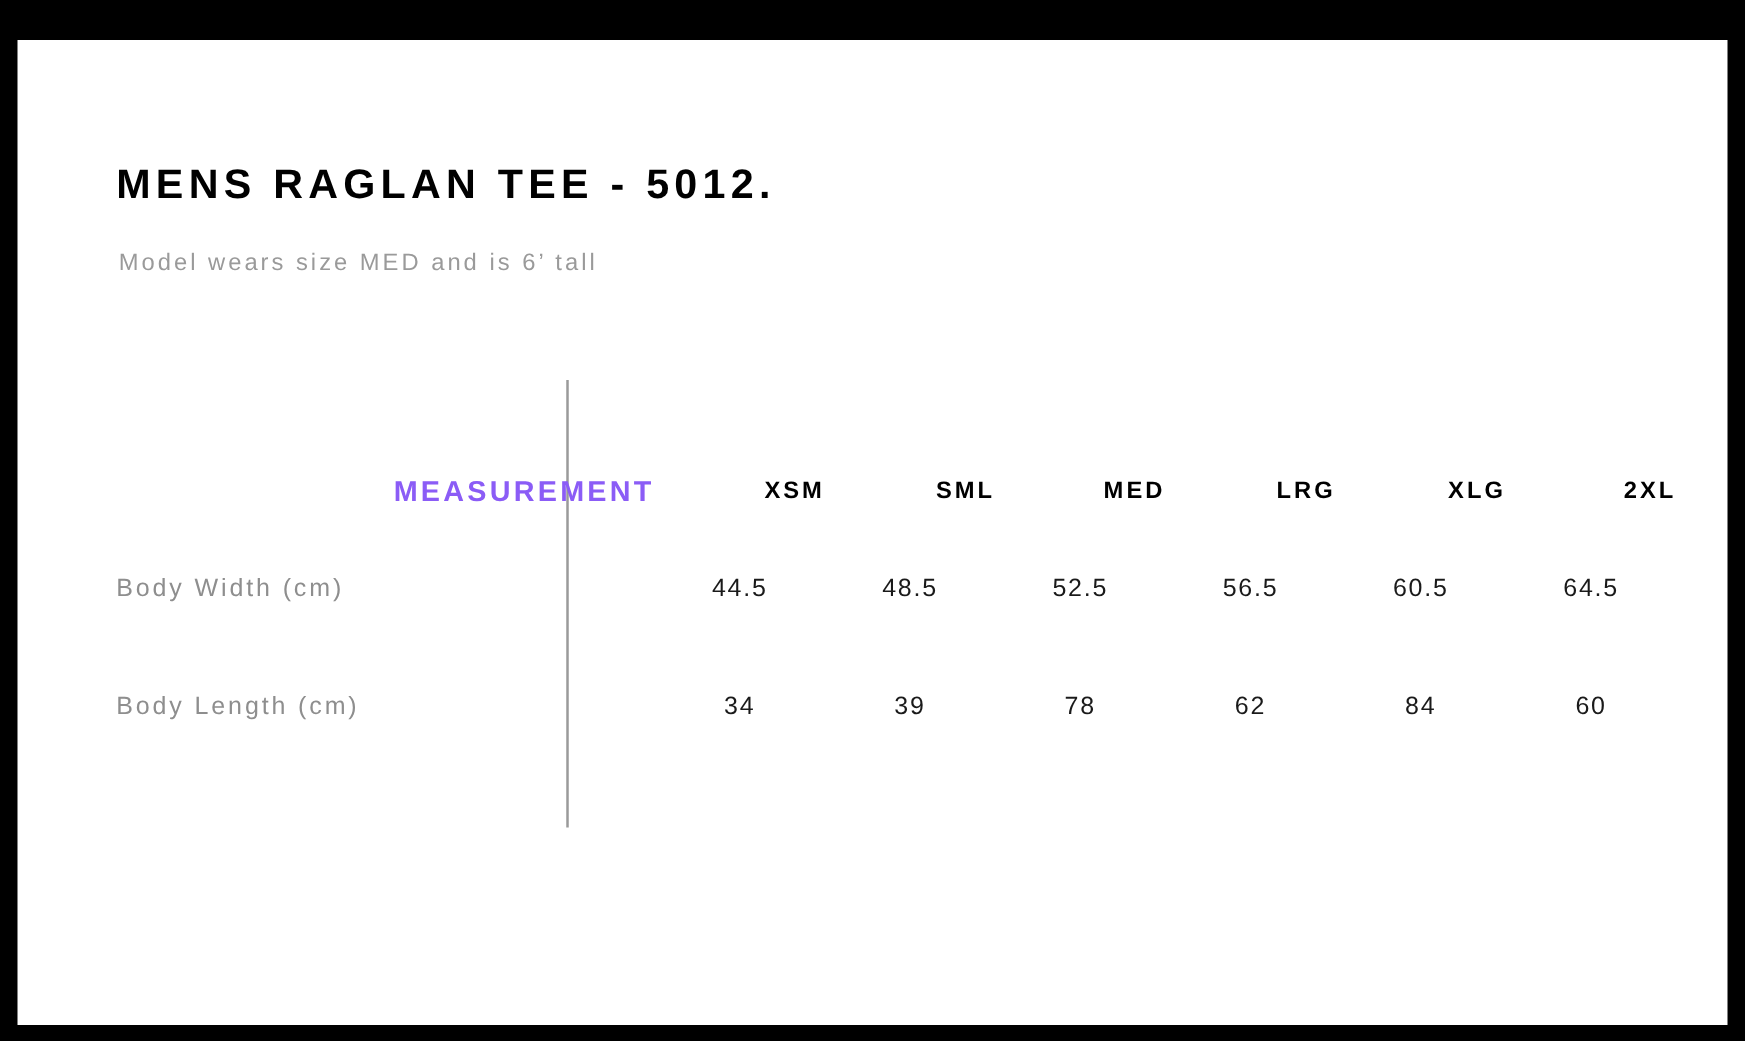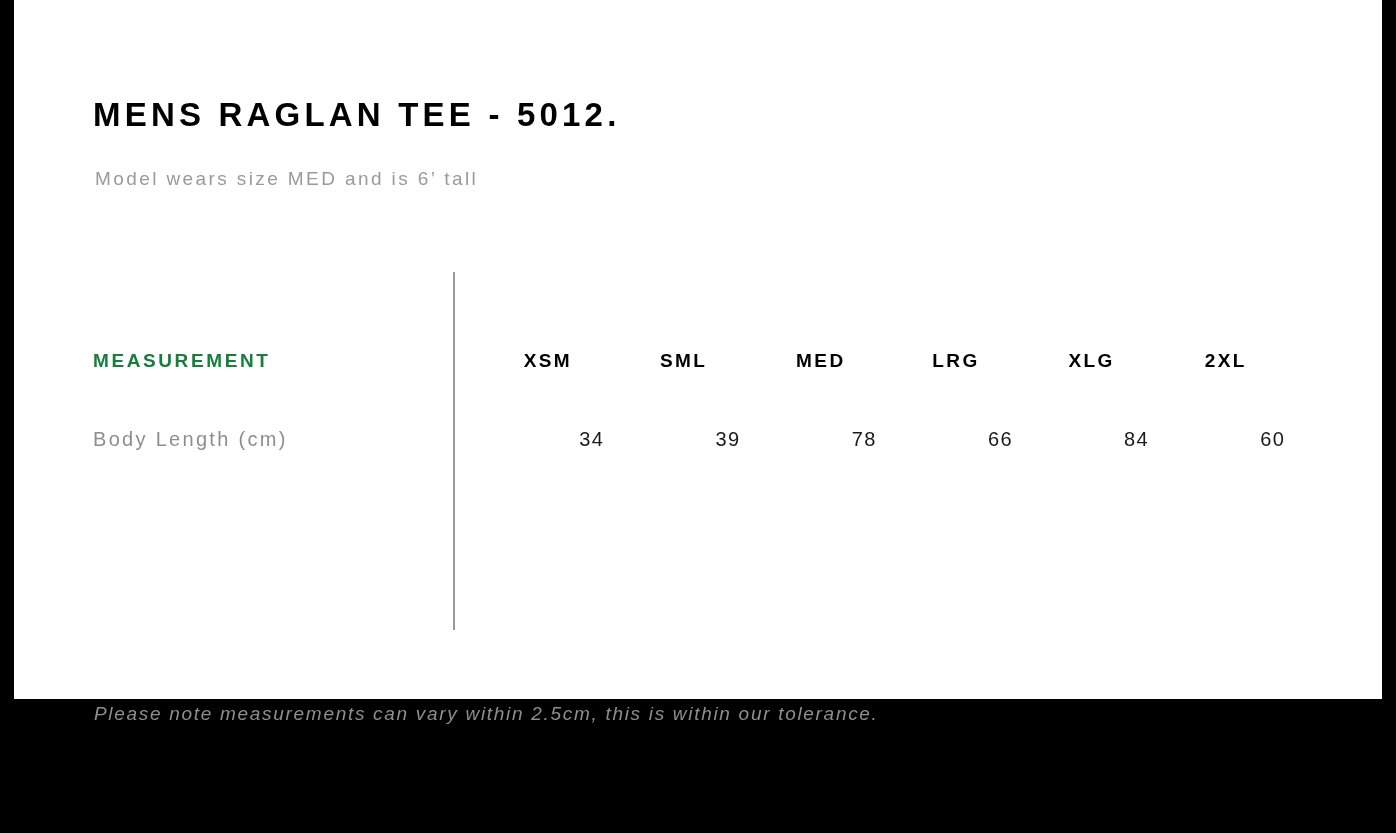--- a/index.html
+++ b/index.html
@@ -9,23 +9,23 @@
   }
   body {
     width: 1396px;
     height: 833px;
     font-family: "Liberation Sans", sans-serif;
     overflow: hidden;
   }
   .page {
     position: absolute;
     left: 14px;
-    top: 0;
+    top: 32px;
     width: 1368px;
-    height: 699px;
+    height: 788px;
     background: #ffffff;
     box-sizing: border-box;
   }
   .content {
     position: absolute;
     left: 79px;
     top: 0;
     right: 40px;
     bottom: 0;
   }
@@ -66,30 +66,30 @@
   }
   table.size-table th,
   table.size-table td {
     padding: 0;
     border: none;
   }
   .col-label { width: 430px; }
   .col-size { width: 136px; }
 
   th.header-measurement {
-    text-align: left;
-    font-size: 19px;
+    text-align: right;
+    font-size: 23px;
     font-weight: bold;
     letter-spacing: 2.6px;
-    color: #15803d;
+    color: #8b5cf6;
     height: 62px;
     vertical-align: middle;
   }
   th.header-size {
-    text-align: left;
+    text-align: right;
     font-size: 19px;
     font-weight: bold;
     letter-spacing: 2.4px;
     color: #000000;
     height: 62px;
     vertical-align: middle;
   }
   td.row-label {
     text-align: left;
     font-size: 20px;
@@ -144,27 +144,35 @@
           <th class="header-size">XSM</th>
           <th class="header-size">SML</th>
           <th class="header-size">MED</th>
           <th class="header-size">LRG</th>
           <th class="header-size">XLG</th>
           <th class="header-size">2XL</th>
         </tr>
       </thead>
       <tbody>
         <tr>
+          <td class="row-label">Body Width (cm)</td>
+          <td class="row-value">44.5</td>
+          <td class="row-value">48.5</td>
+          <td class="row-value">52.5</td>
+          <td class="row-value">56.5</td>
+          <td class="row-value">60.5</td>
+          <td class="row-value">64.5</td>
+        </tr>
+        <tr>
           <td class="row-label">Body Length (cm)</td>
           <td class="row-value">34</td>
           <td class="row-value">39</td>
           <td class="row-value">78</td>
-          <td class="row-value">66</td>
+          <td class="row-value">62</td>
           <td class="row-value">84</td>
           <td class="row-value">60</td>
         </tr>
       </tbody>
     </table>
 
-    <div class="note">Please note measurements can vary within 2.5cm, this is within our tolerance.</div>
 
   </div>
 </div>
 
 </body></html>

